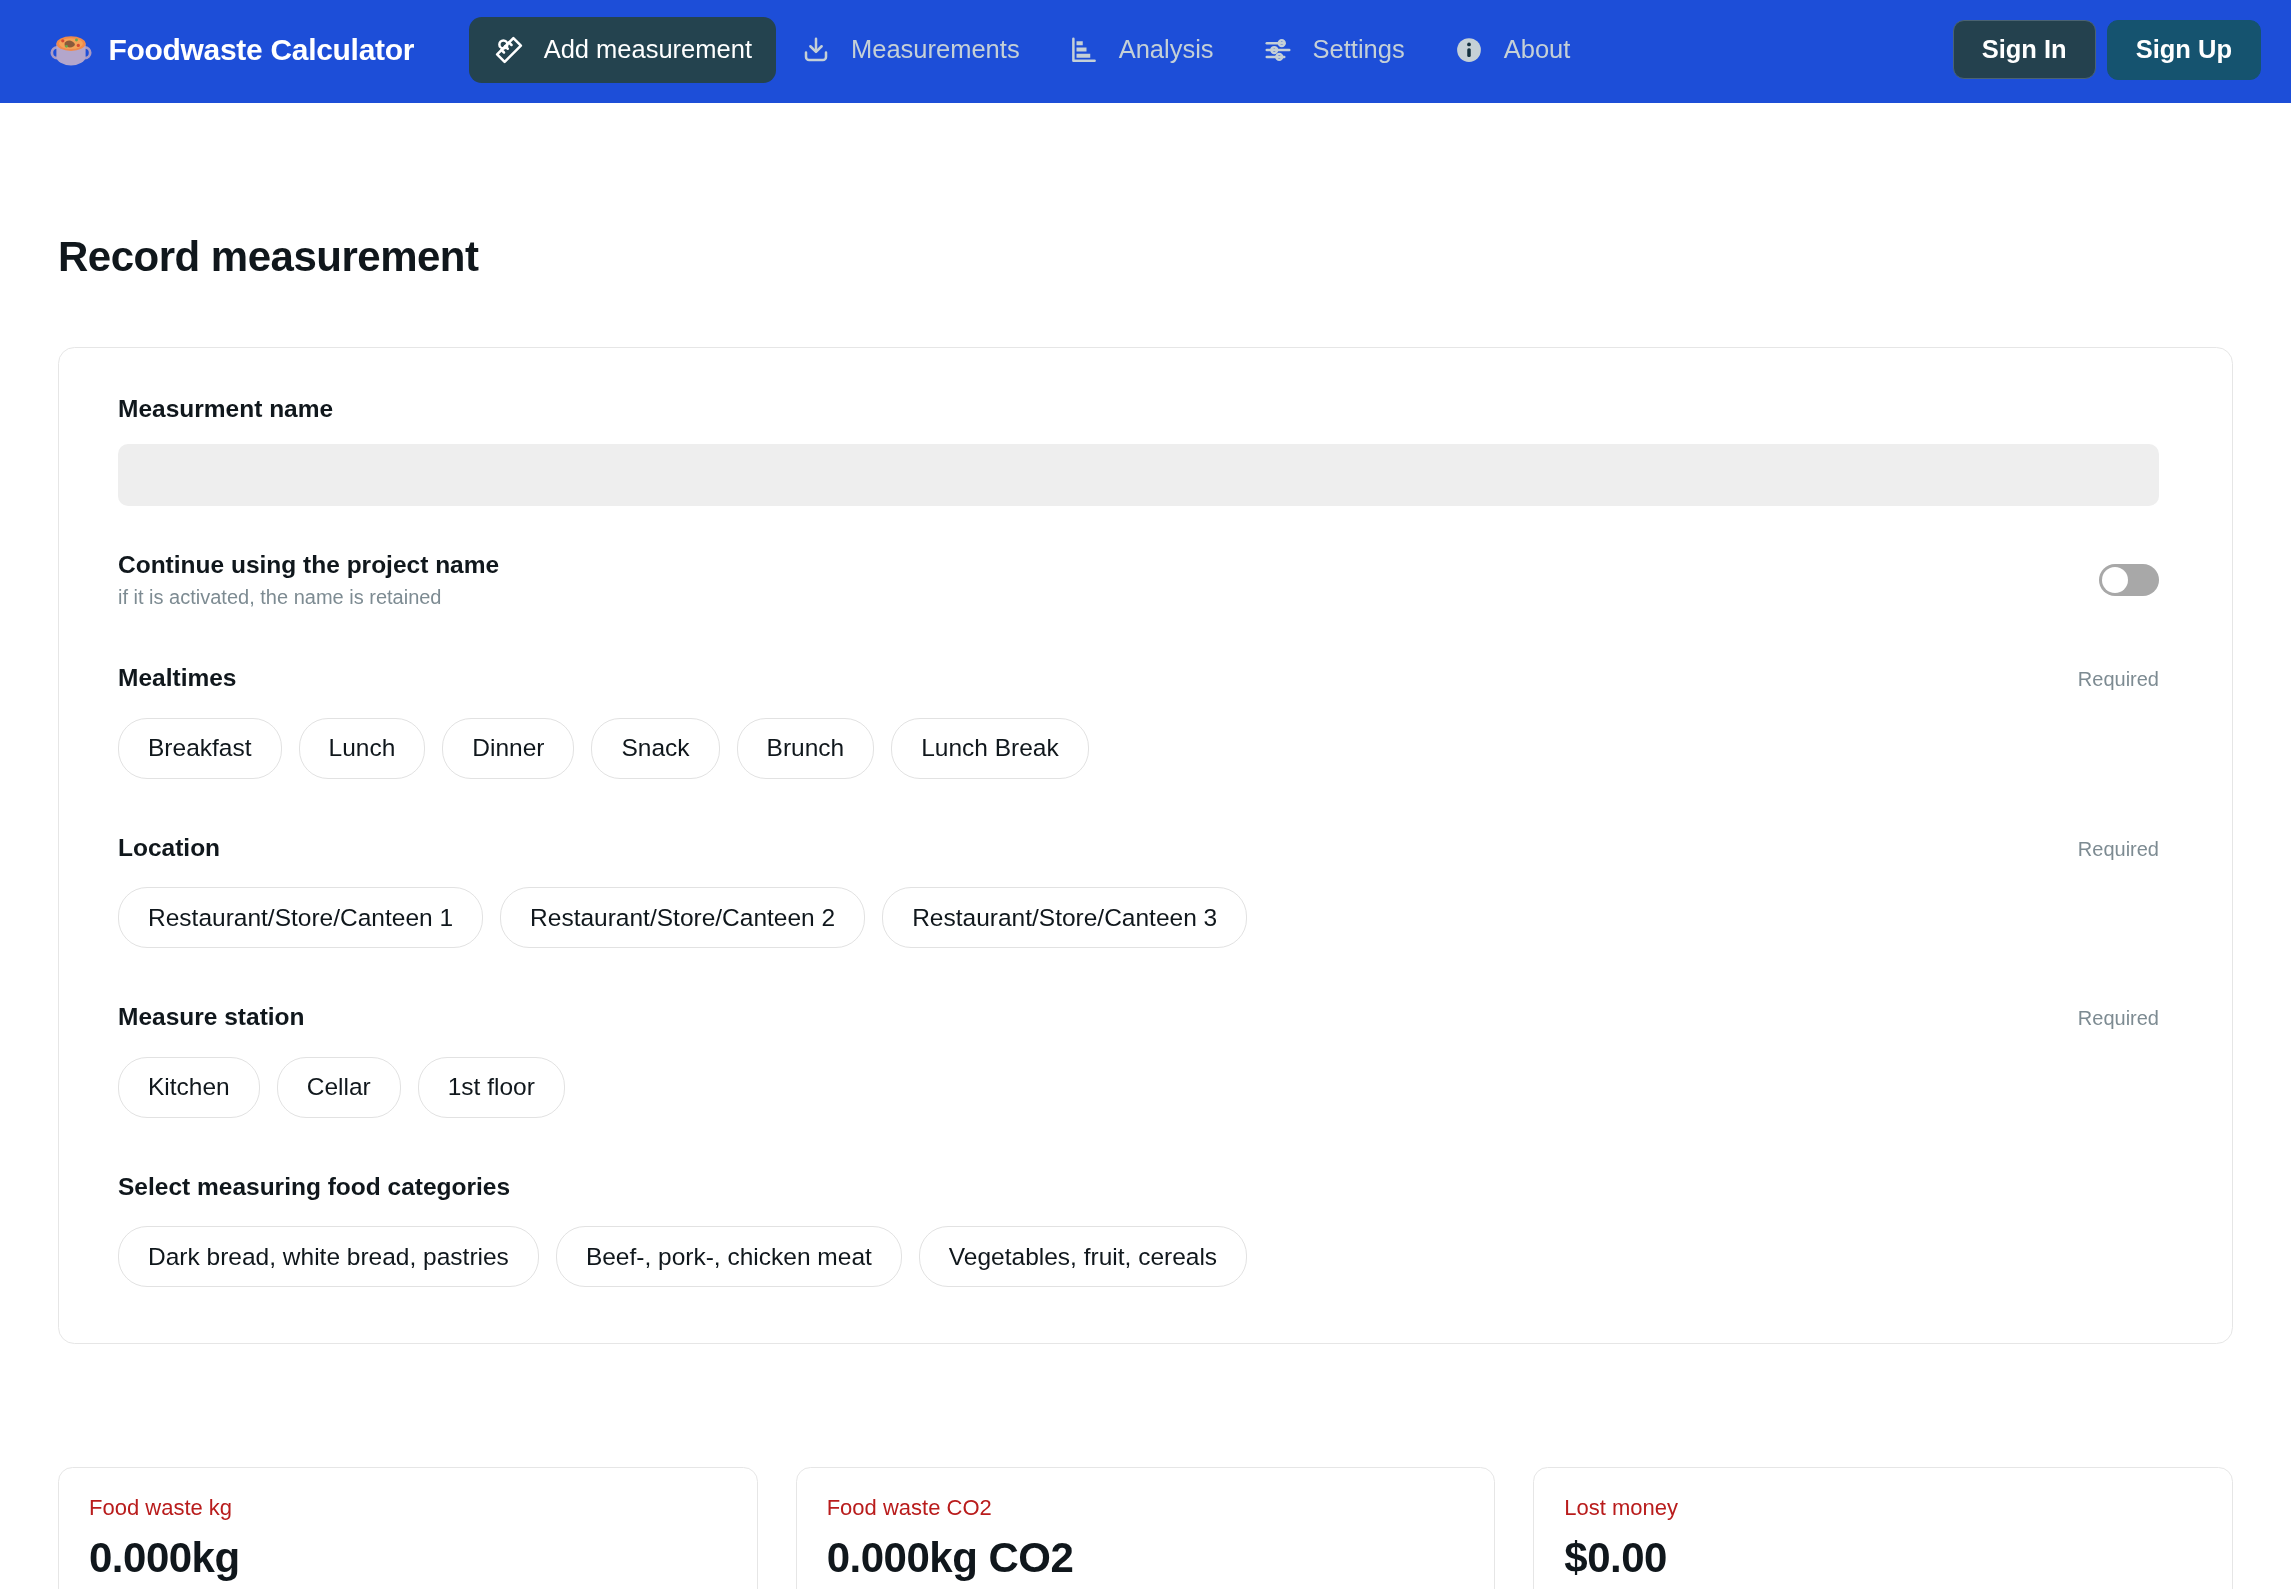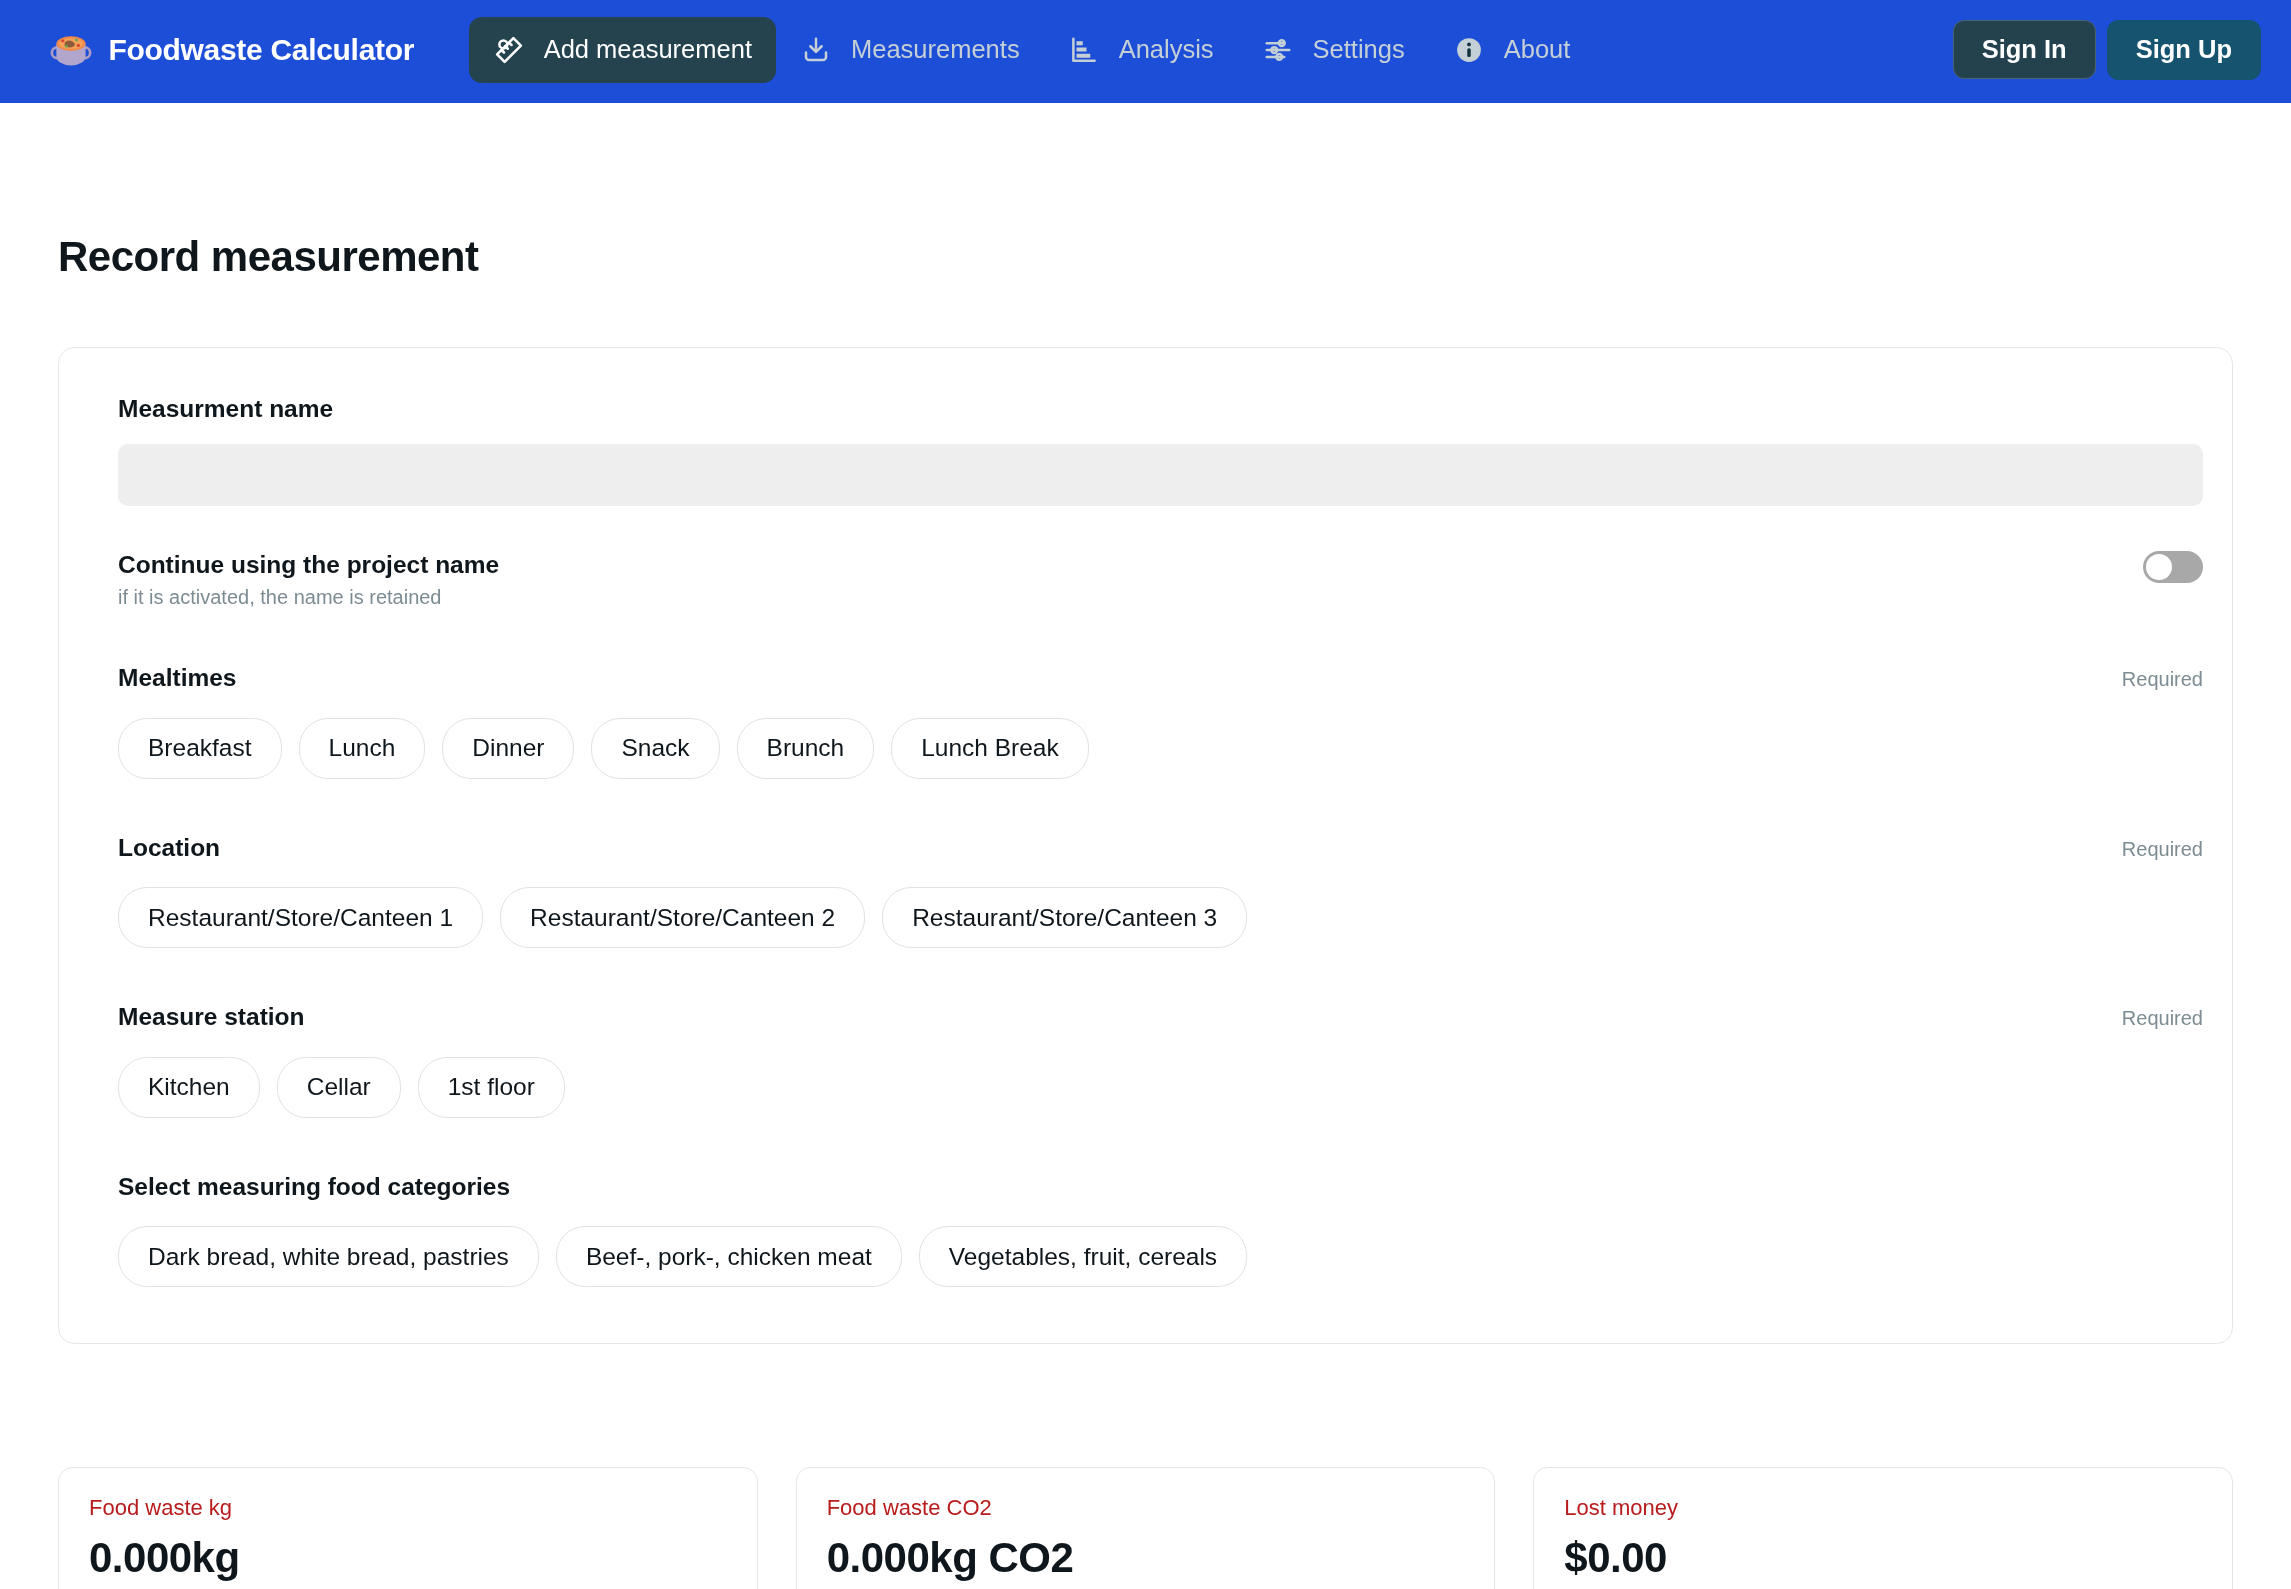--- a/index.html
+++ b/index.html
@@ -88,21 +88,21 @@
     font-weight: bold;
     color: #10171c;
     letter-spacing: -0.5px;
     margin-top: 130px;
   }
 
   .form-card {
     margin-top: 66px;
     border: 0.9px solid #e6e6e6;
     border-radius: 16.4px;
-    padding: 47px 29px 56px 59px;
+    padding: 47px 73px 56px 59px;
     background: #ffffff;
   }
 
   .field-label {
     font-size: 24.5px;
     font-weight: bold;
     color: #10171c;
   }
   .text-input {
     display: block;
@@ -114,20 +114,21 @@
     border-radius: 10px;
     padding: 0 20px;
     font-size: 23.6px;
     font-family: "Liberation Sans", sans-serif;
     color: #10171c;
     outline: none;
   }
 
   .toggle-row {
     display: flex;
+    align-items: center;
     justify-content: space-between;
     margin-top: 45px;
   }
   .toggle-text .t-title {
     font-size: 24.5px;
     font-weight: bold;
     color: #10171c;
   }
   .toggle-text .t-sub {
     font-size: 20px;

